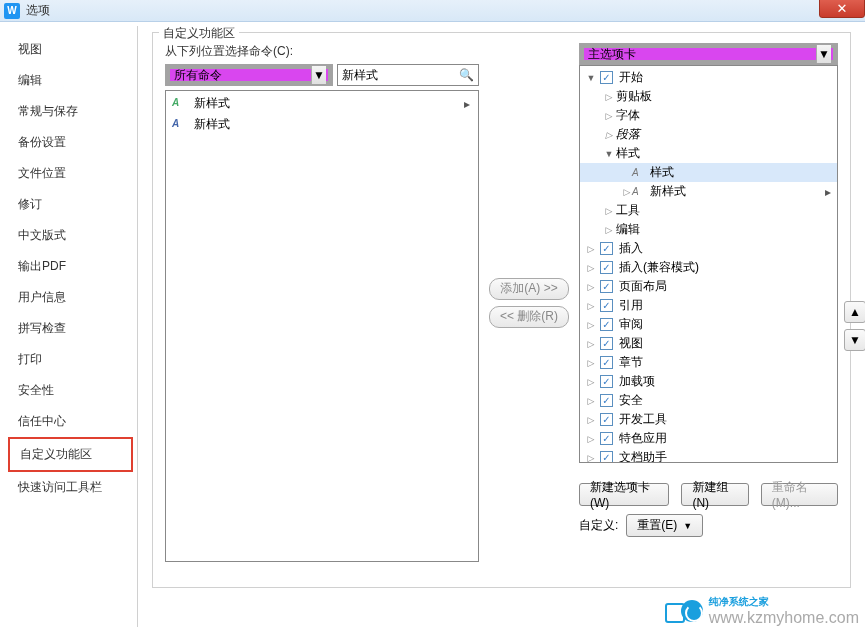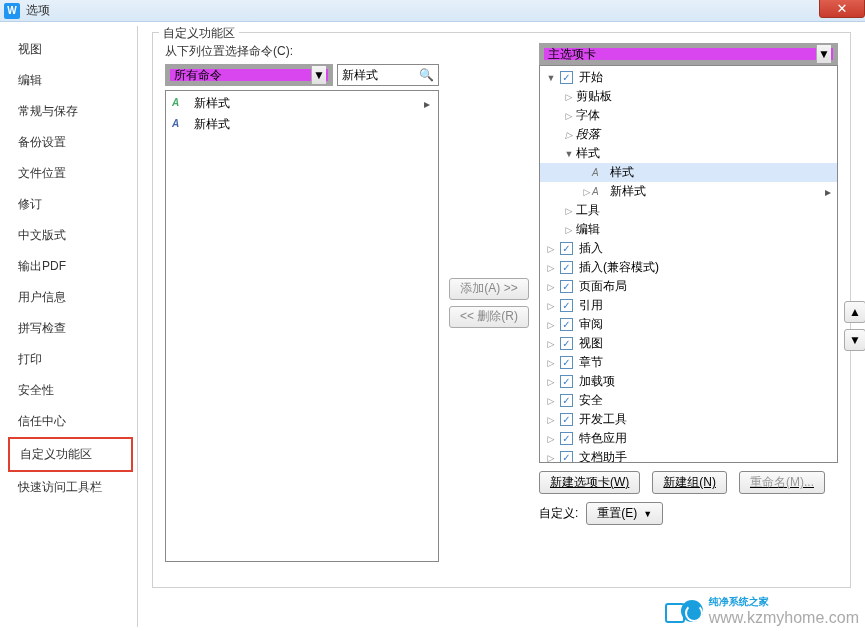--- a/index.html
+++ b/index.html
@@ -14,54 +14,54 @@
 
 .sidebar { width: 134px; border-right: 1px solid #d0d0d0; padding: 8px 4px; margin: 4px 0 4px 4px; }
 .sidebar-item { padding: 7px 10px; cursor: pointer; color: #333; }
 .sidebar-item.selected { border: 2px solid #e04030; }
 
 .content { flex: 1; padding: 10px 14px; position: relative; }
 .fieldset { border: 1px solid #d0d0d0; padding: 10px 12px 12px; height: 556px; position: relative; }
 .fieldset-legend { position: absolute; top: -8px; left: 6px; background: #fff; padding: 0 4px; color: #333; }
 
 .cols { display: flex; gap: 10px; }
-.col-left { width: 274px; }
+.col-left { width: 314px; }
 .col-mid { width: 80px; display: flex; flex-direction: column; justify-content: center; gap: 6px; }
 .col-right { flex: 1; }
 
 .label-row { margin-bottom: 4px; color: #333; }
 .combo-row { display: flex; gap: 4px; margin-bottom: 4px; }
 .combo { border: 5px solid #a3a3a3; height: 22px; display: flex; align-items: center; padding: 0 4px; background: #d946ef; position: relative; }
 .combo-arrow { position: absolute; right: 2px; width: 15px; height: 18px; background: linear-gradient(#f5f5f5,#e0e0e0); border-left: 1px solid #aaa; display: flex; align-items: center; justify-content: center; }
 .search-box { flex: 1; border: 1px solid #888; height: 22px; display: flex; align-items: center; padding: 0 4px; position: relative; }
 .search-icon-r { position: absolute; right: 4px; color: #777; }
 
 .list-box { border: 1px solid #888; height: 472px; background: #fff; padding: 2px; overflow: hidden; }
 .list-item { display: flex; align-items: center; padding: 2px 4px; gap: 6px; position: relative; }
 .style-icon { width: 16px; height: 14px; font-size: 10px; font-style: italic; color: #4a6; font-weight: bold; }
 .style-icon.blue { color: #46a; }
 .add-marker { position: absolute; right: 6px; color: #555; }
 
-.mid-btn { border: 1px solid #aaa; background: linear-gradient(#fafafa,#e8e8e8); border-radius: 3px; height: 22px; display: flex; align-items: center; justify-content: center; color: #888; cursor: pointer; }
+.mid-btn { border: 1px solid #aaa; background: linear-gradient(#fafafa,#e8e8e8); border-radius: 10px; height: 22px; display: flex; align-items: center; justify-content: center; color: #888; cursor: pointer; }
 
 .tree-box { border: 1px solid #888; height: 398px; background: #fff; overflow: hidden; padding: 2px 0; }
 .tree-row { display: flex; align-items: center; height: 19px; padding-left: 4px; position: relative; }
 .tree-row.sel { background: #d8e8fa; }
 .tri { width: 10px; display: inline-block; text-align: center; color: #666; font-size: 9px; }
 .tri.open::before { content: "▼"; }
 .tri.closed::before { content: "▷"; color: #888; }
 .chk { width: 13px; height: 13px; border: 1px solid #5a8fc0; background: #fff; display: inline-flex; align-items: center; justify-content: center; margin: 0 4px; color: #3a7fc8; font-size: 10px; }
 .tree-label { padding-left: 2px; }
 .tree-icon { width: 14px; font-size: 10px; color: #777; margin-right: 2px; font-style: italic; }
 .row-marker { position: absolute; right: 6px; color: #555; }
 
 .updown { position: absolute; right: -28px; top: 258px; display: flex; flex-direction: column; gap: 6px; }
 .updown-btn { width: 22px; height: 22px; border: 1px solid #aaa; background: linear-gradient(#fafafa,#e8e8e8); border-radius: 3px; display: flex; align-items: center; justify-content: center; cursor: pointer; }
 
-.bottom-btns { display: flex; gap: 12px; margin-top: 8px; text-decoration: underline; }
+.bottom-btns { display: flex; gap: 12px; margin-top: 20px; }
 .btn { border: 1px solid #888; background: linear-gradient(#fafafa,#e8e8e8); border-radius: 3px; height: 23px; padding: 0 10px; display: flex; align-items: center; cursor: pointer; }
 .btn.disabled { color: #999; }
 .btn-arrow { margin-left: 6px; font-size: 9px; }
 
 .custom-row { display: flex; align-items: center; gap: 8px; margin-top: 8px; }
 
 .watermark { position: absolute; right: 6px; bottom: 4px; display: flex; align-items: center; gap: 6px; }
 .wm-icon { width: 22px; height: 22px; border-radius: 50%; background: #1a9fde; position: relative; }
 .wm-icon::after { content:""; position:absolute; left:4px; top:4px; width:14px; height:14px; border:2px solid #fff; border-radius:50%; border-top-color:transparent; }
 .wm-text { color: #1a9fde; font-size: 10px; font-weight: bold; }

